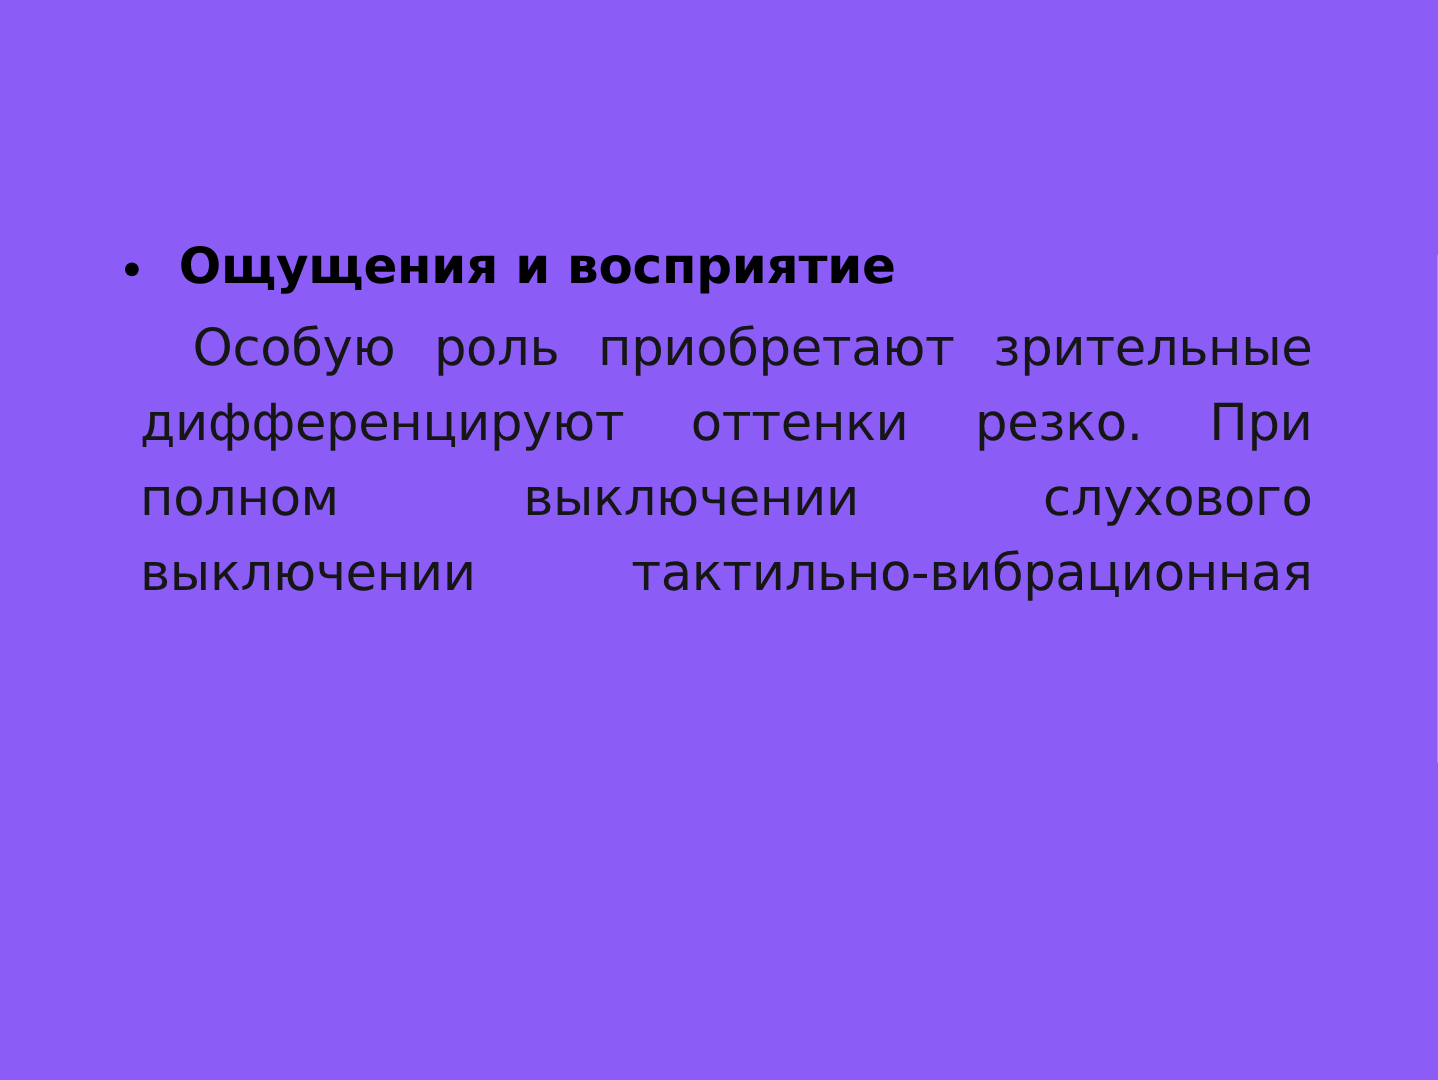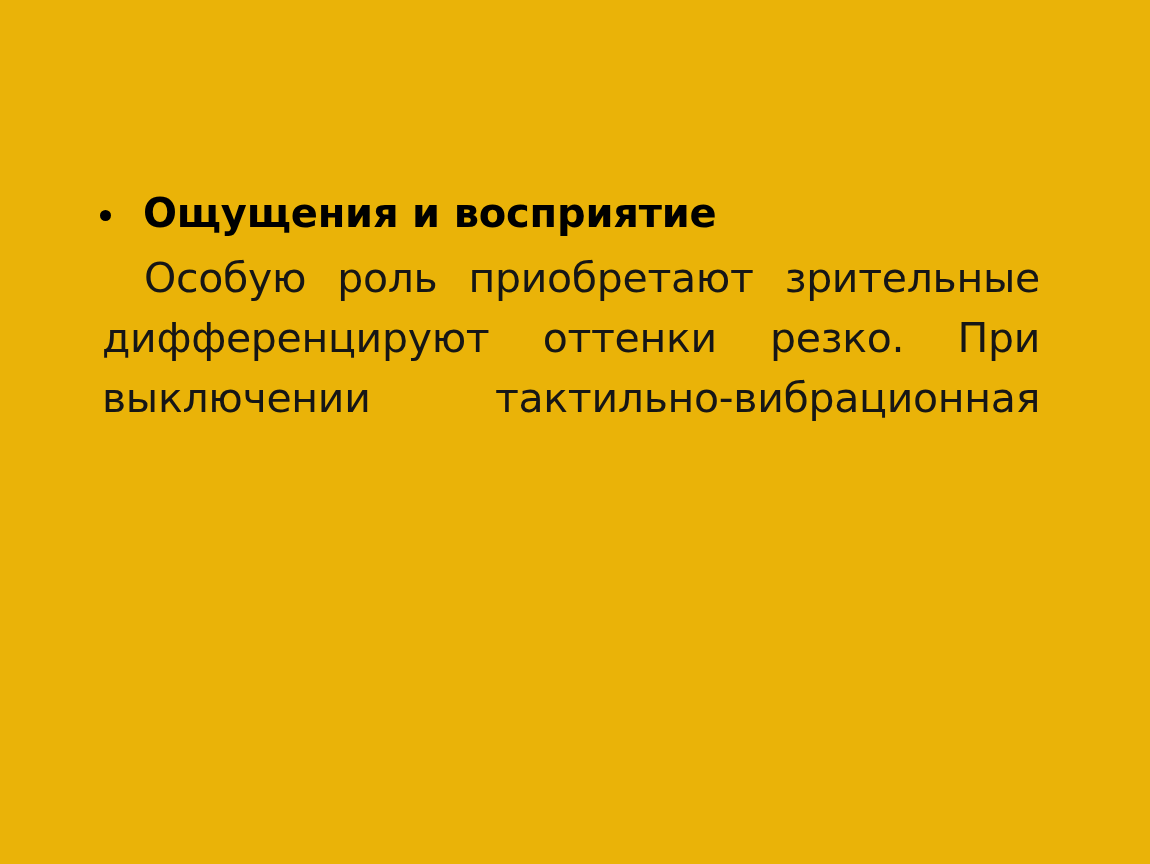--- a/index.html
+++ b/index.html
@@ -46,21 +46,21 @@
     flex: 1 1 auto;
     font-family: "DejaVu Sans", sans-serif;
     font-size: 40px;
     font-weight: bold;
     line-height: 46px;
     color: #000000;
     letter-spacing: -0.2px;
   }
   
   .body-paragraph {
-    margin: 2px;
+    margin: 12px;
     padding: 0;
     font-family: "DejaVu Sans", sans-serif;
     font-size: 41px;
     line-height: 60px;
     color: #161616;
     text-align: justify;
     text-justify: inter-word;
     width: 938px;
     letter-spacing: -0.3px;
   }
@@ -74,30 +74,31 @@
     text-indent: 0;
     padding-left: 42px;
   }
   .body-paragraph .line.last-line {
     text-align-last: left;
   }
 </style>
 </head>
 <body style="background: rgb(252, 217, 143);">
 
-<div class="slide" style="background: #eab308;">
+<div class="slide" style="background: #8b5cf6;">
 
   <div class="content-block">
 
     <div class="bullet-row">
       <span class="bullet-marker"></span>
       <span class="heading-text">Ощущения и восприятие</span>
     </div>
 
     <div class="body-paragraph">
       <span class="line first-line">Особую роль приобретают зрительные</span>
       <span class="line">дифференцируют оттенки резко. При</span>
+      <span class="line">полном выключении слухового</span>
       <span class="line">выключении тактильно-вибрационная</span>
     </div>
 
   </div>
 
 </div>
 
 </body></html>

